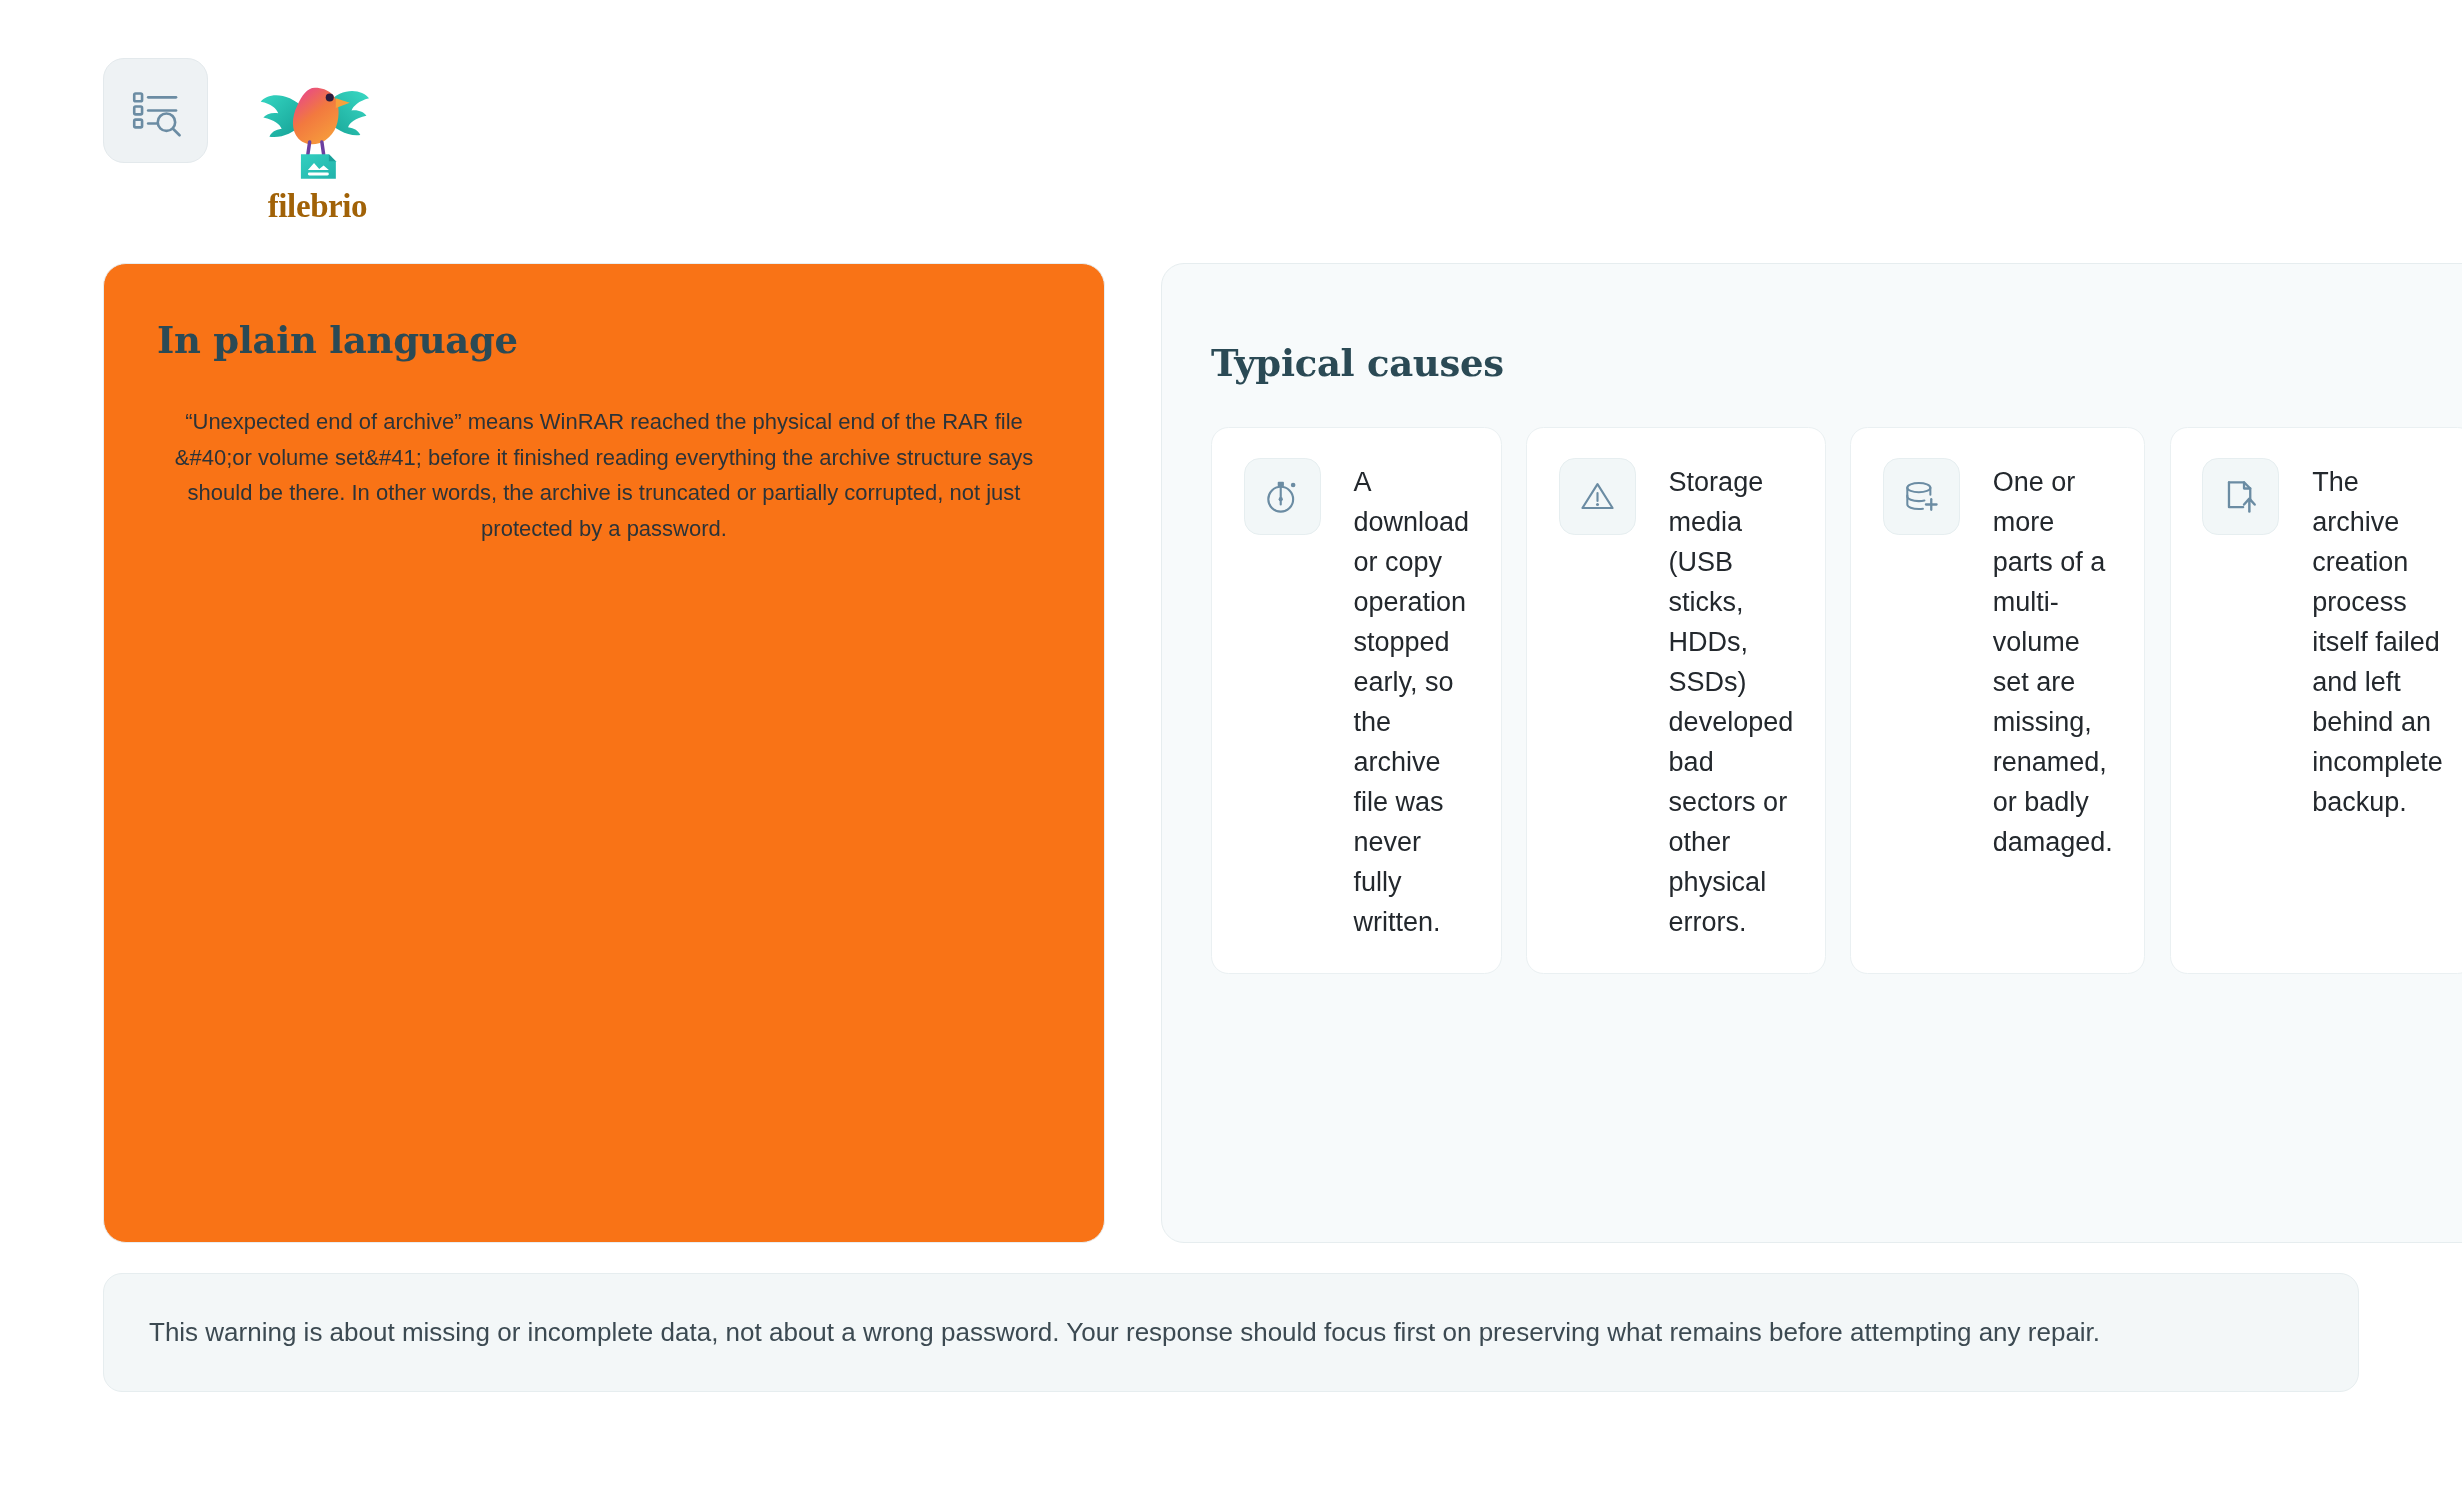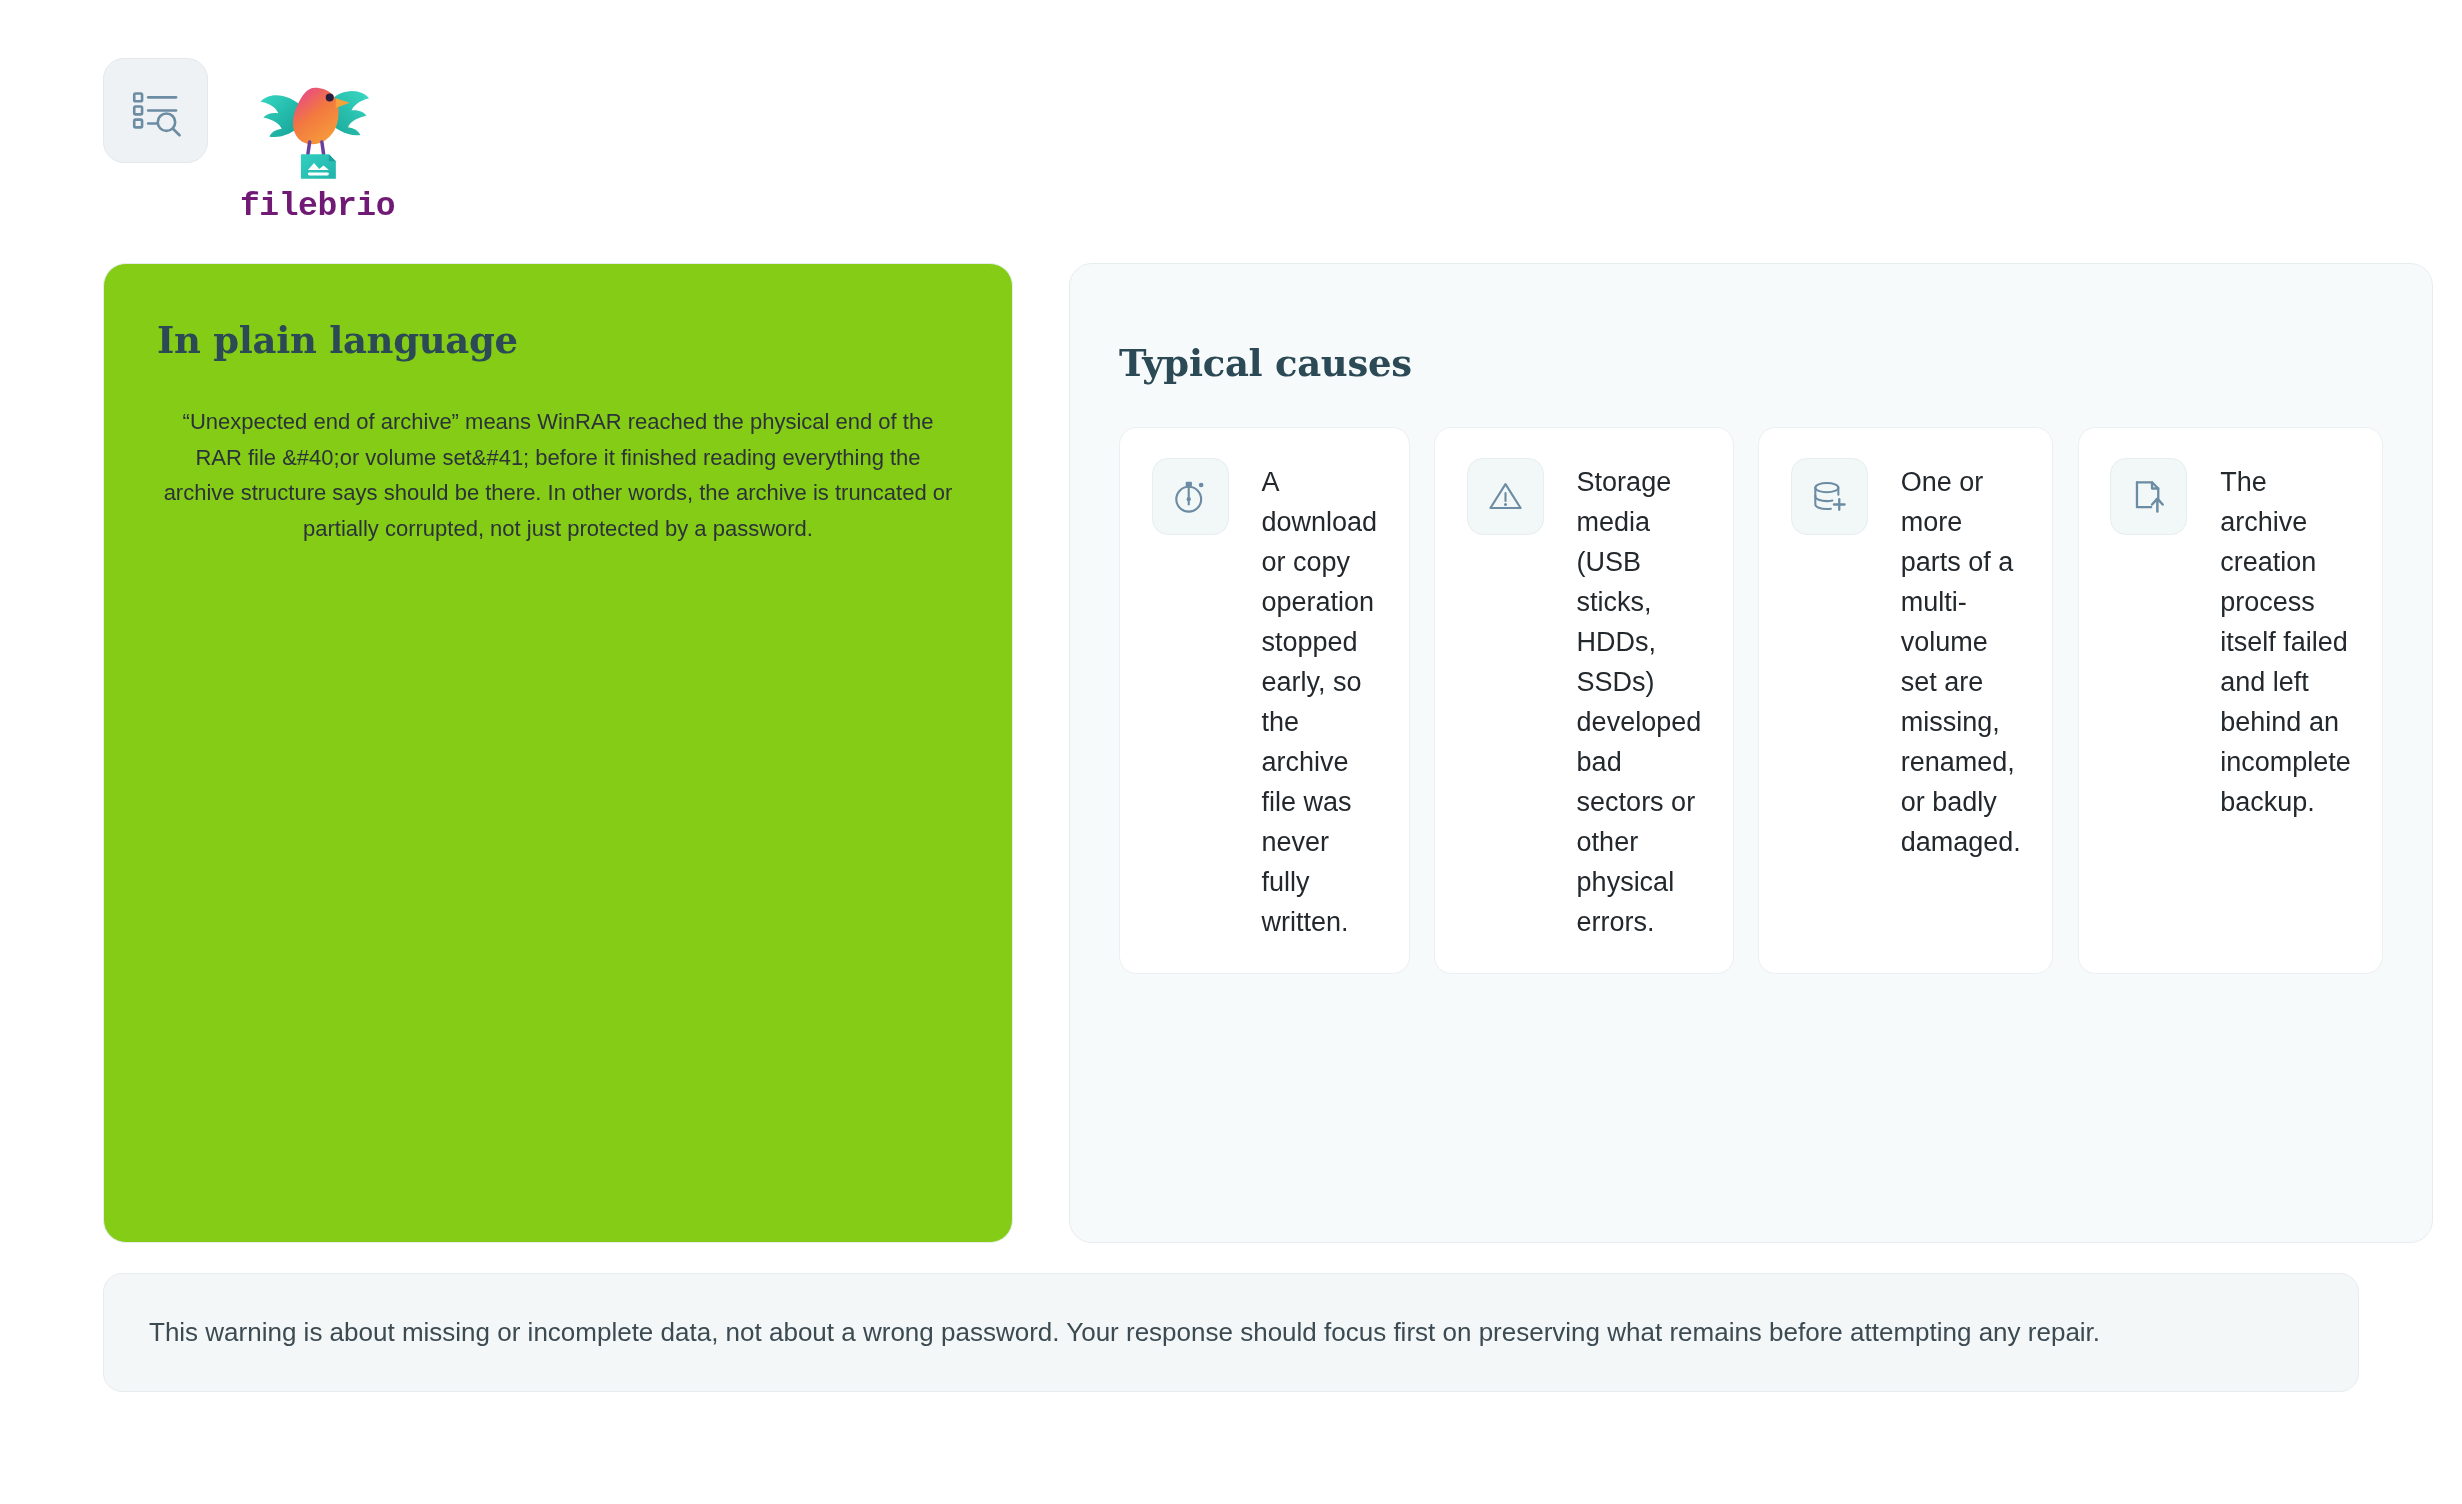--- a/index.html
+++ b/index.html
@@ -68,43 +68,43 @@
   }
   .brand {
     flex: none;
     width: 219px;
     display: flex;
     flex-direction: column;
     align-items: center;
     margin-top: 23px;
   }
   .brand-wordmark {
-    font-family: Liberation Mono, monospace;
+    font-family: Liberation Serif, serif;
     font-weight: bold;
     font-size: 33px;
-    color: #701a75;
+    color: #a16207;
     letter-spacing: -0.4px;
     margin-top: 3.5px;
   }
 
   
   .cards-row {
     display: flex;
     gap: 56px;
     align-items: stretch;
     height: 980px;
   }
   .card {
     border-radius: 23px;
     box-sizing: border-box;
   }
   .card-left {
-    width: 910px;
+    width: 1002px;
     flex: none;
-    background: #84cc16;
+    background: #f97316;
     border: 0.9px solid #e8eef0;
     padding: 54px 53px;
   }
   .card-right {
     flex: 1 1 auto;
     background: #f7fafb;
     border: 0.9px solid #e6edef;
     padding: 77px 49px;
   }
   .card-heading {

